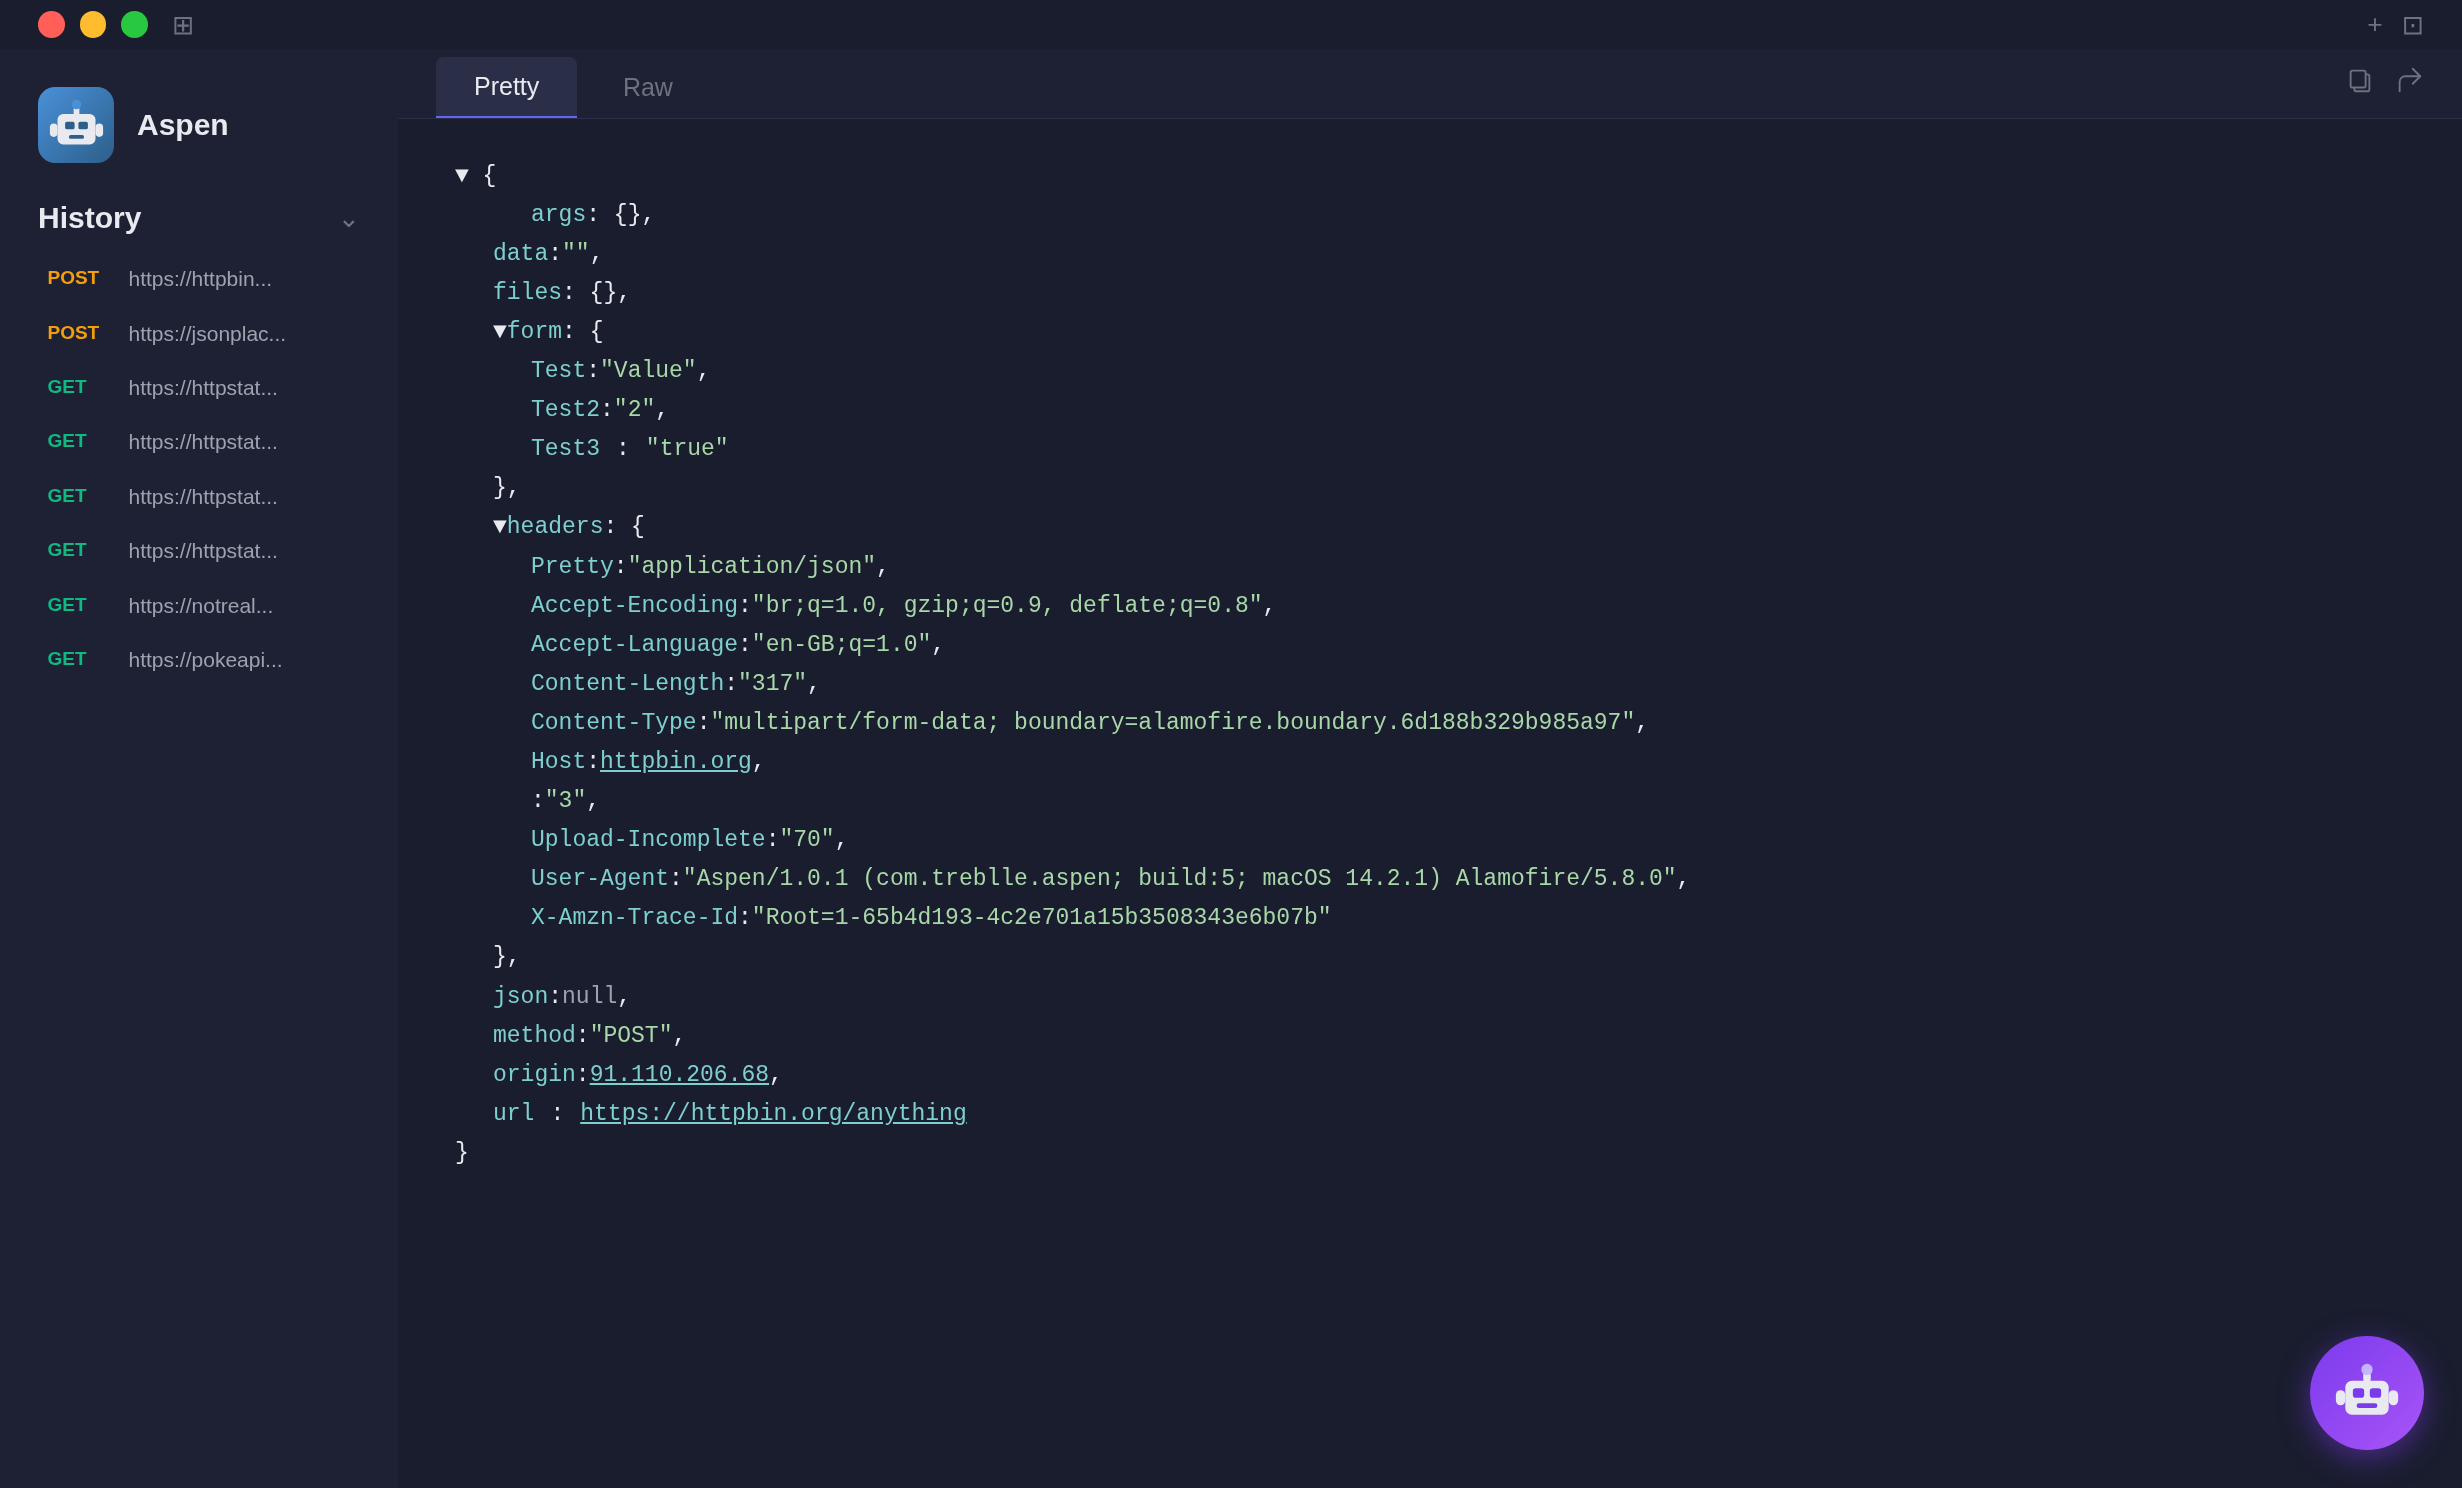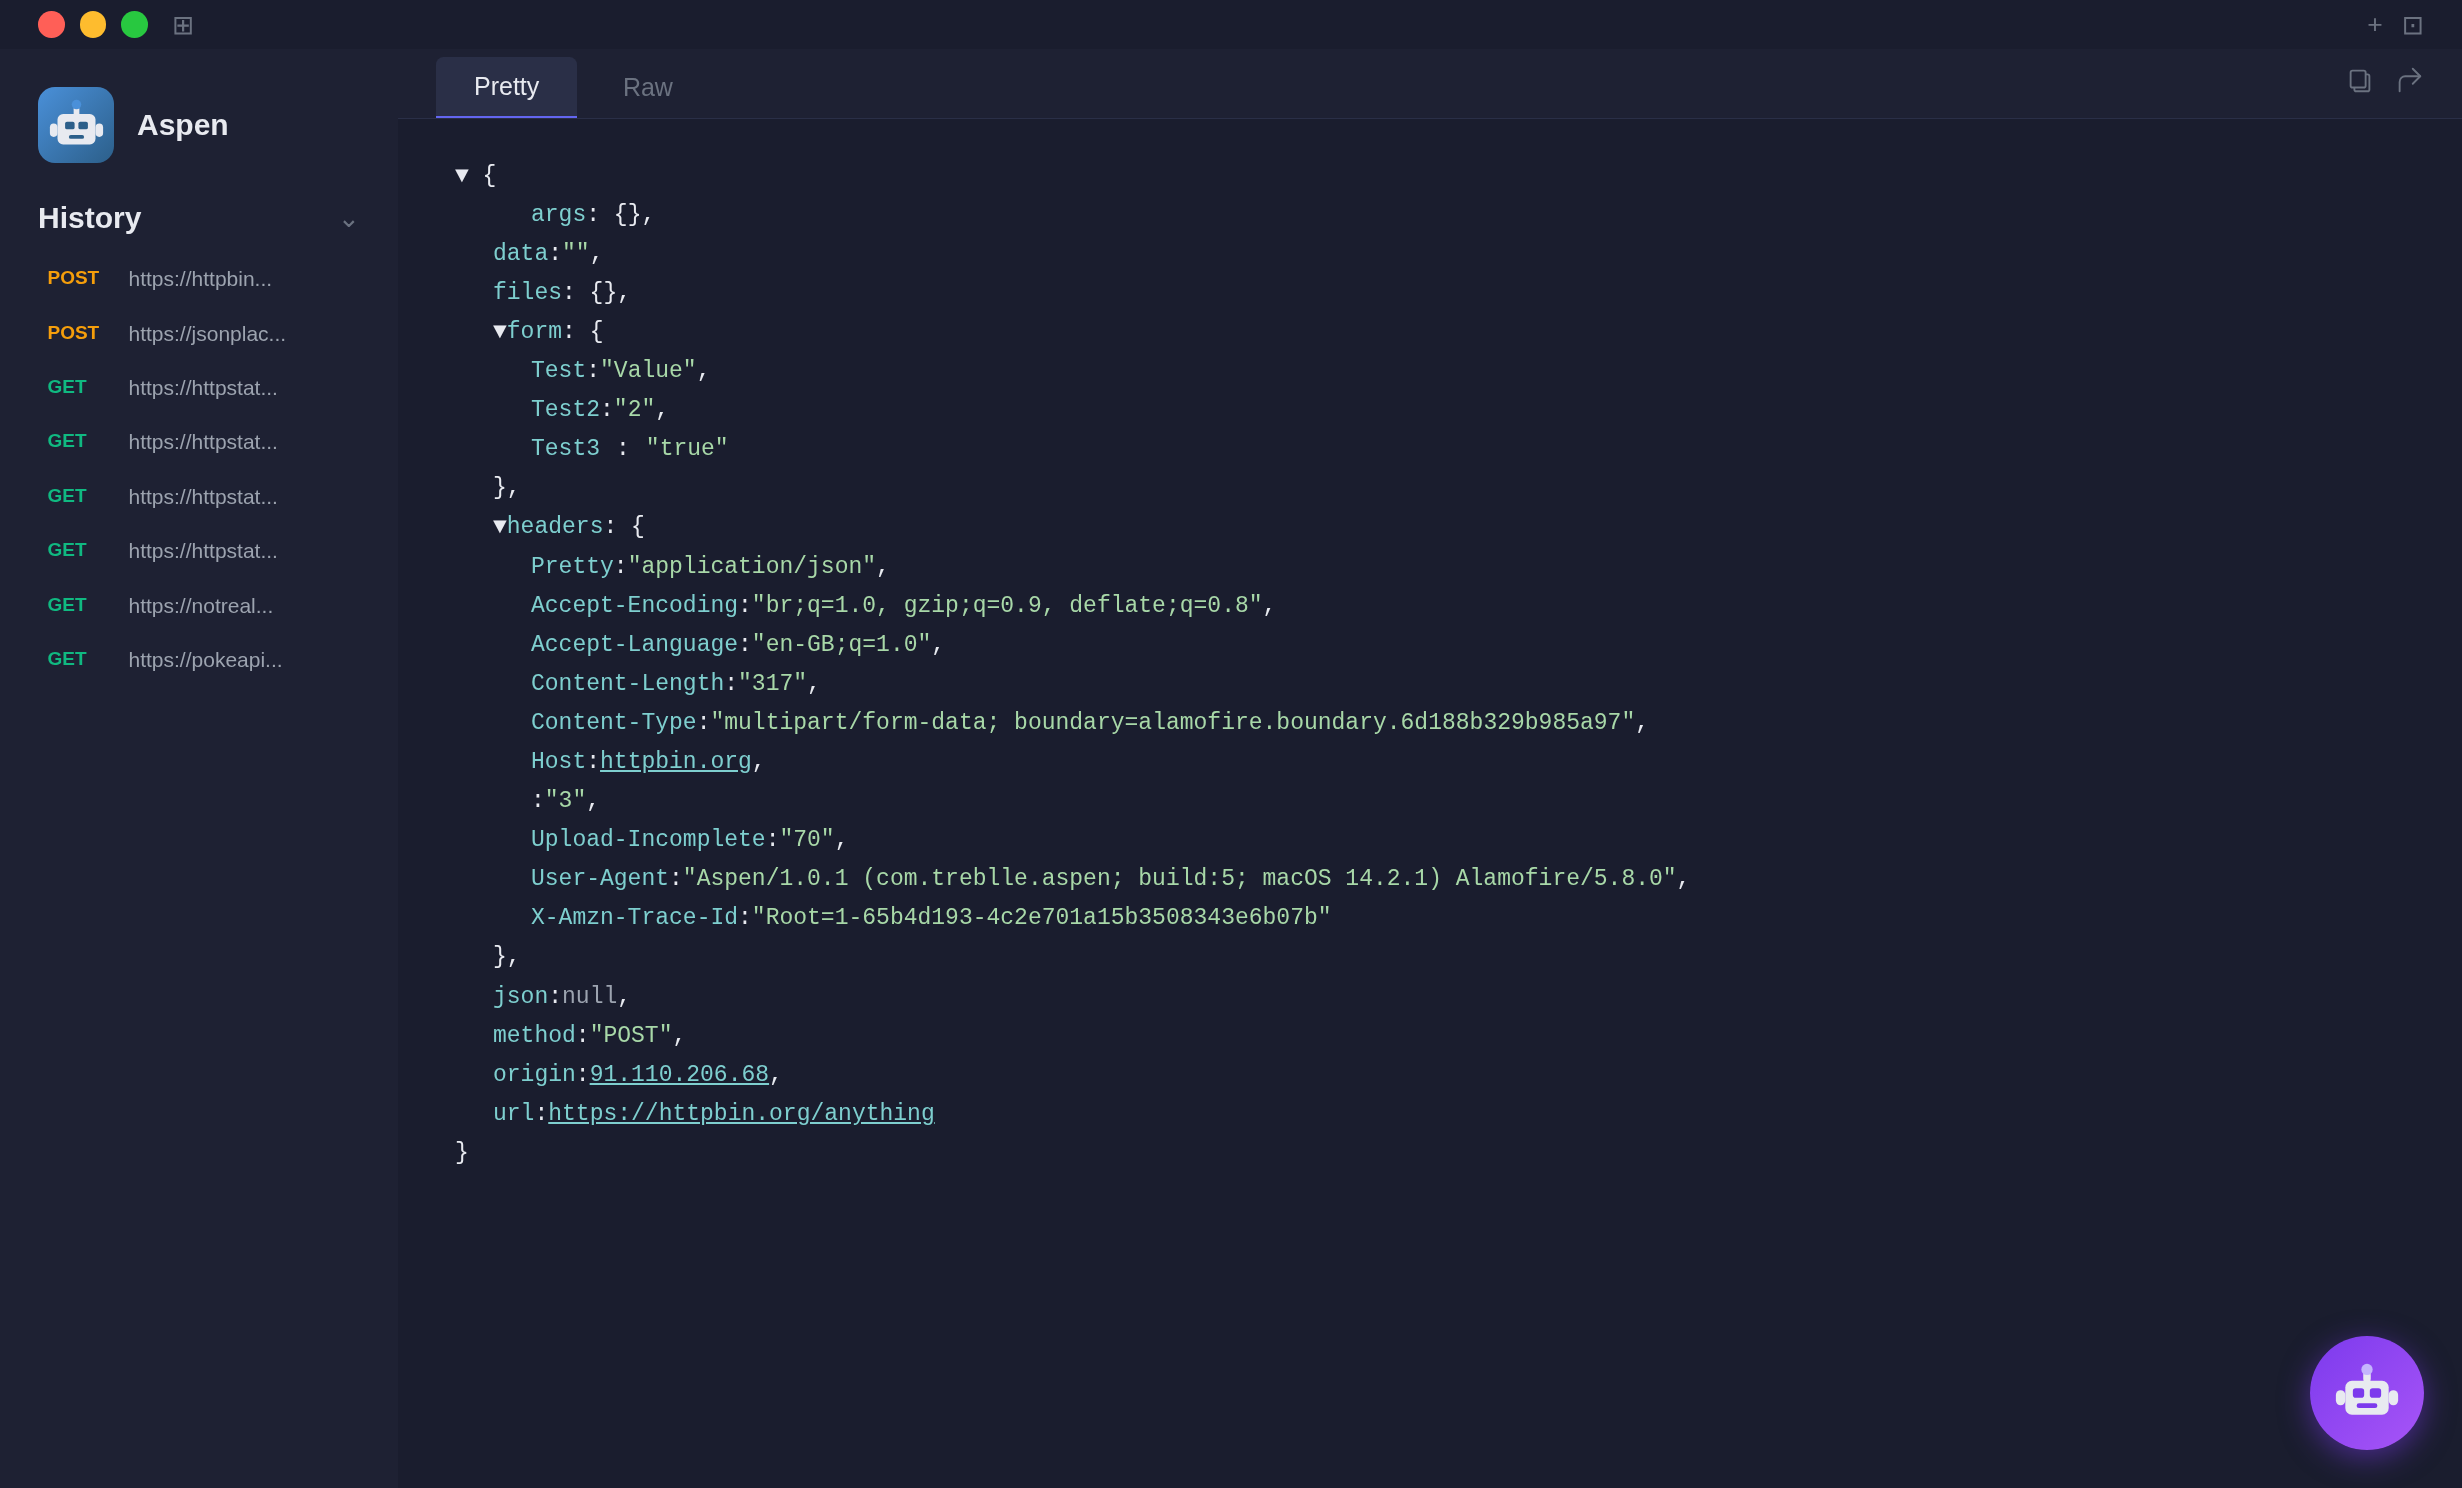--- a/index.html
+++ b/index.html
@@ -468,21 +468,21 @@
           <span class="json-brace">: </span>
           <span class="json-string">"POST"</span>
           <span class="json-brace">,</span>
         </div>
         <div class="json-line" style="padding-left: 38px;">
           <span class="json-key">origin</span>
           <span class="json-brace">: </span>
           <span class="json-link">91.110.206.68</span>
           <span class="json-brace">,</span>
         </div>
-        <div class="json-line" style="padding-left: 38px;">
+        <div class="json-line" style="padding-left: 38px; gap: 16px;">
           <span class="json-key">url</span>
           <span class="json-brace">: </span>
           <span class="json-link">https://httpbin.org/anything</span>
         </div>
         <div class="json-line" style="padding-left: 0px;">
           <span class="json-brace">}</span>
         </div>
       </div>
   </div>
 </div>

